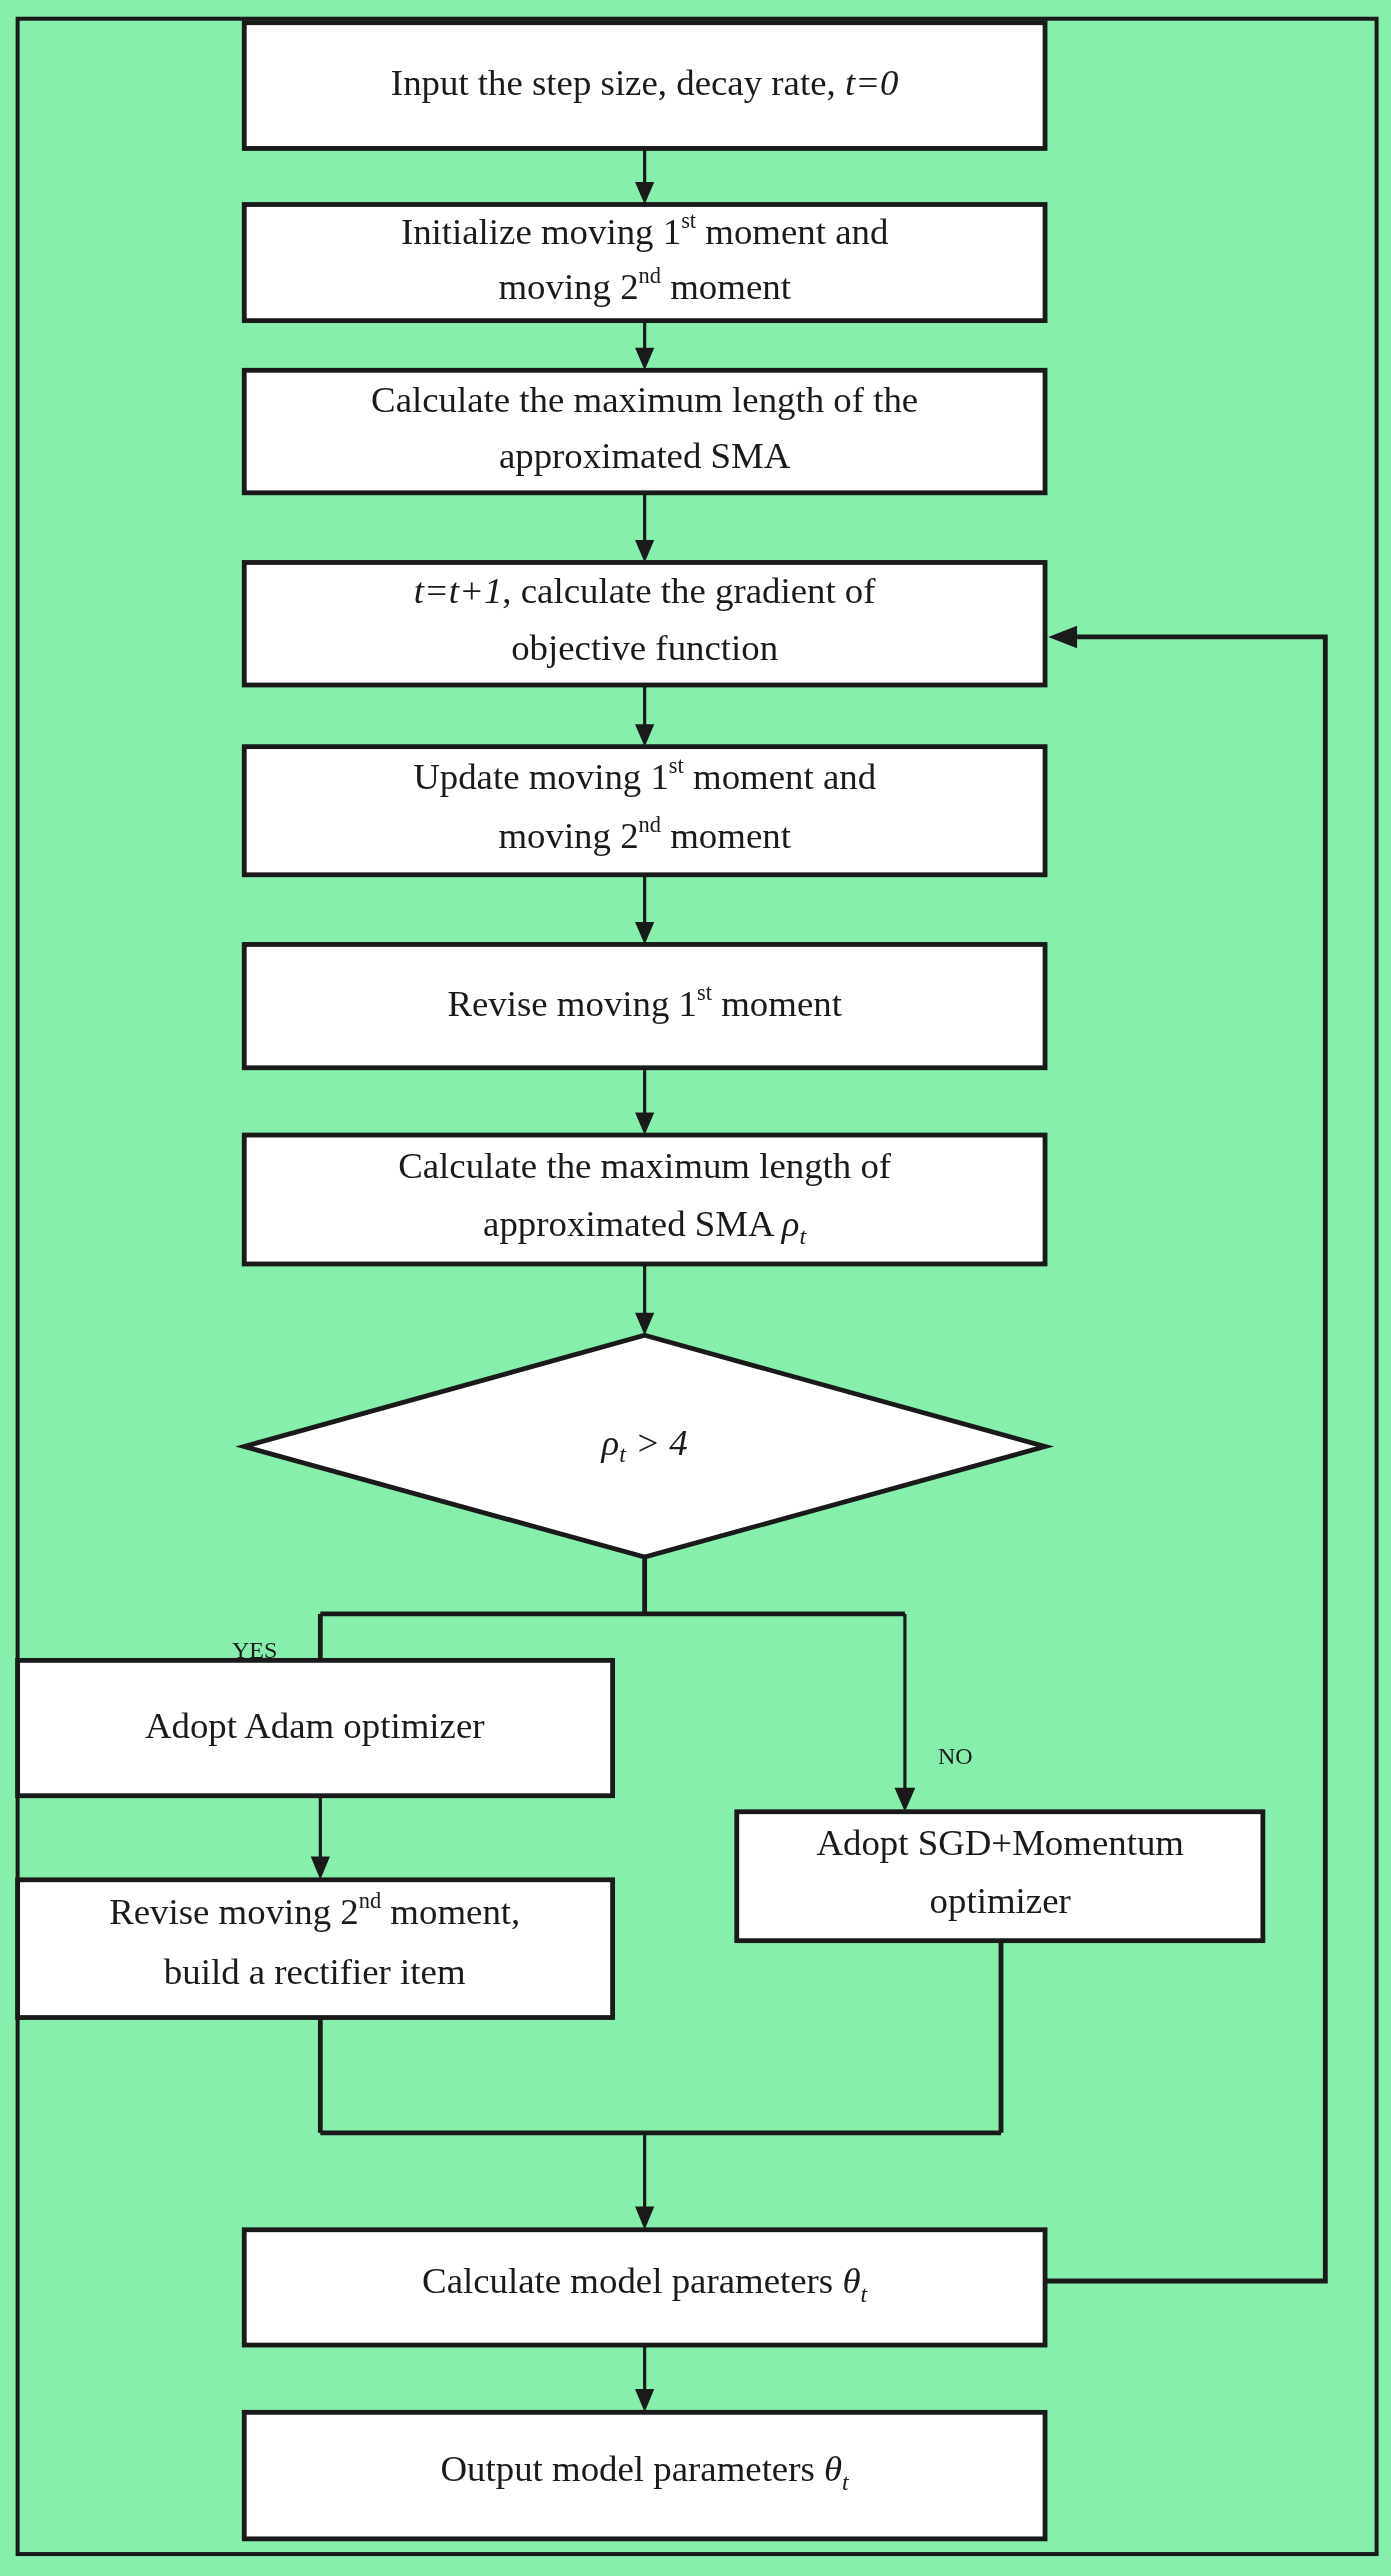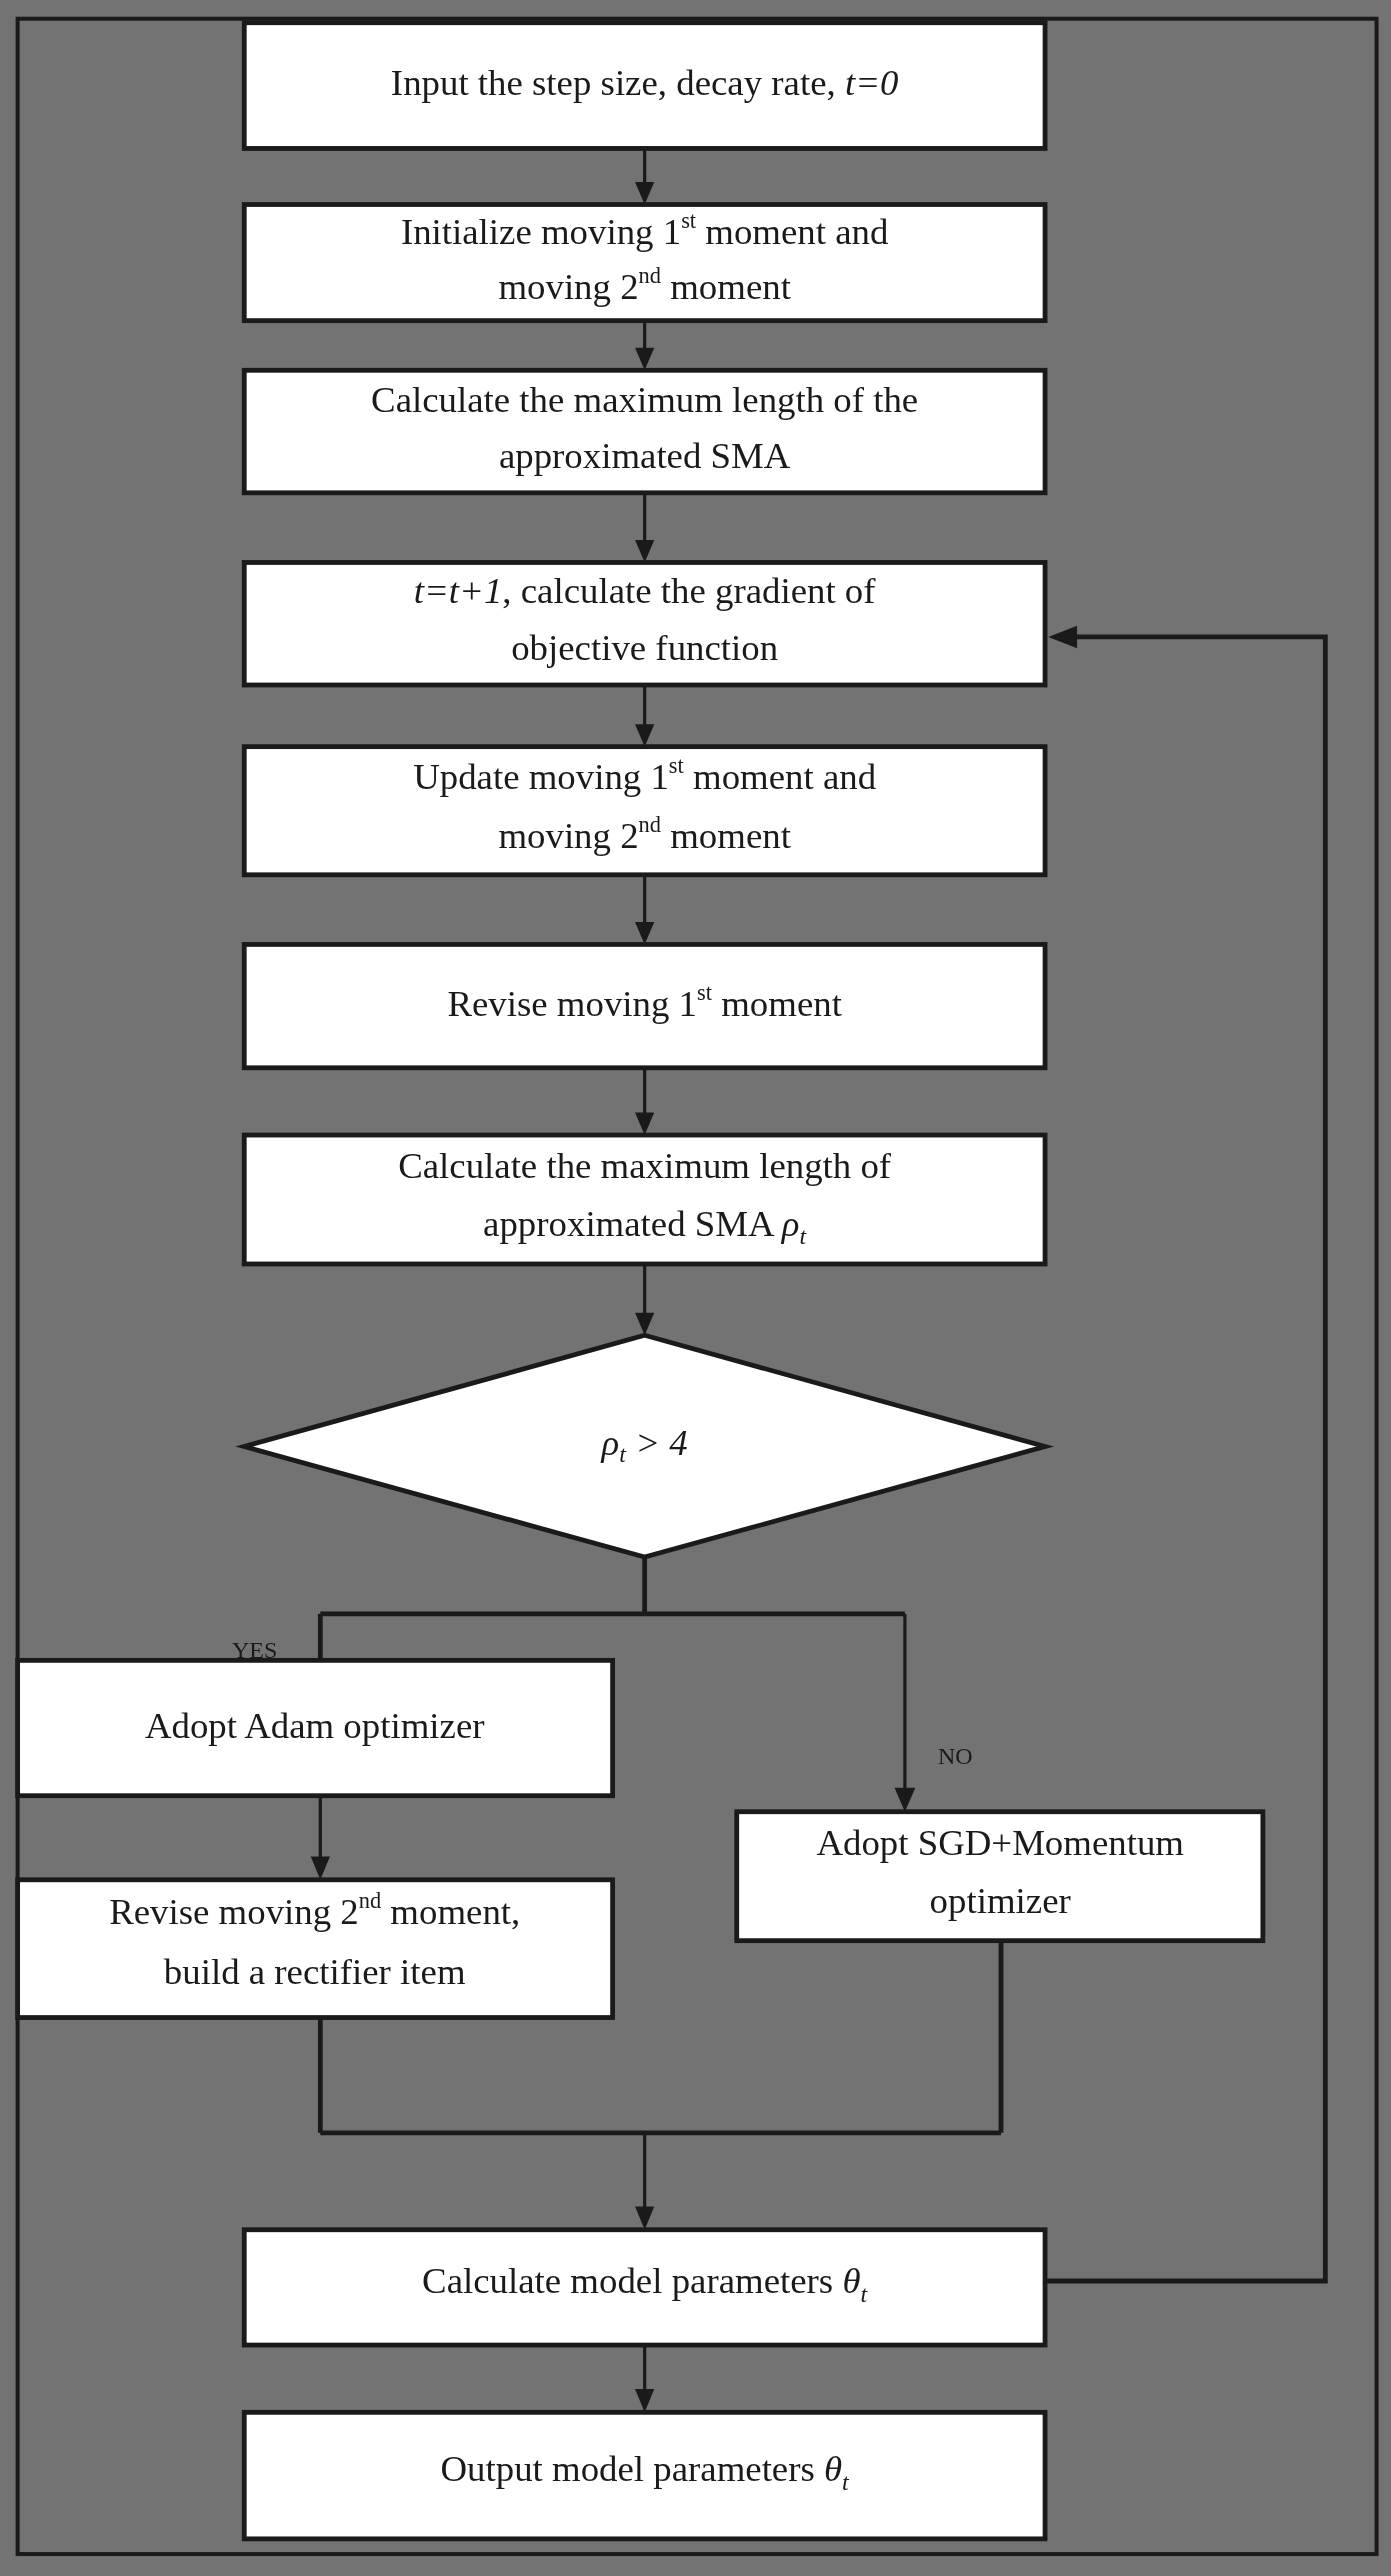--- a/index.html
+++ b/index.html
@@ -11,21 +11,21 @@
   body {
     width: 1391px;
     height: 2576px;
     font-family: "Liberation Serif", "DejaVu Serif", serif;
     overflow: hidden;
   }
   #flow-root {
     position: relative;
     width: 1391px;
     height: 2576px;
-    background: #737373;
+    background: #86efac;
   }
   svg#flow-svg {
     position: absolute;
     top: 0;
     left: 0;
     width: 1391px;
     height: 2576px;
     display: block;
   }
   .node-text {

